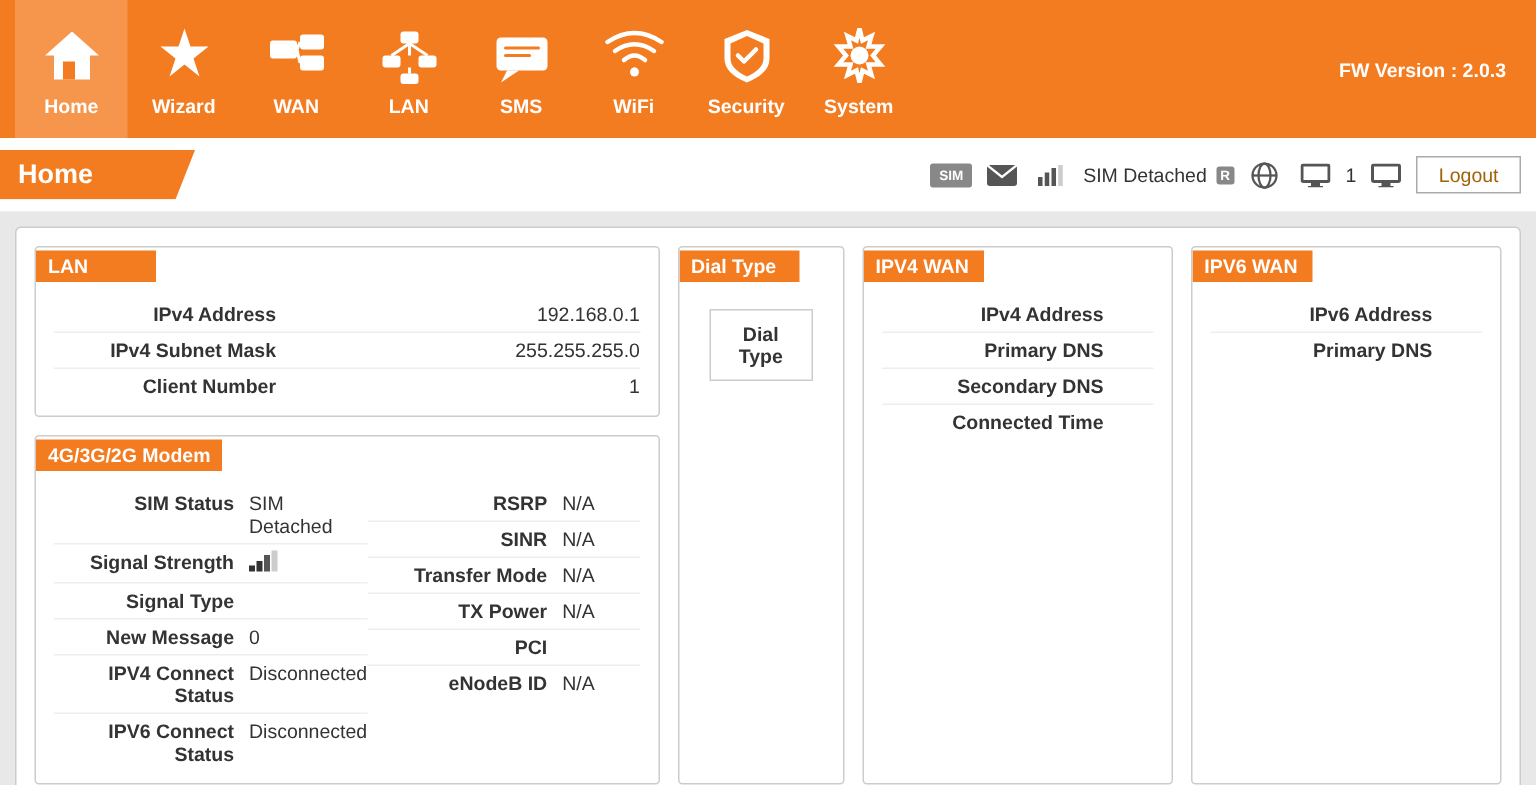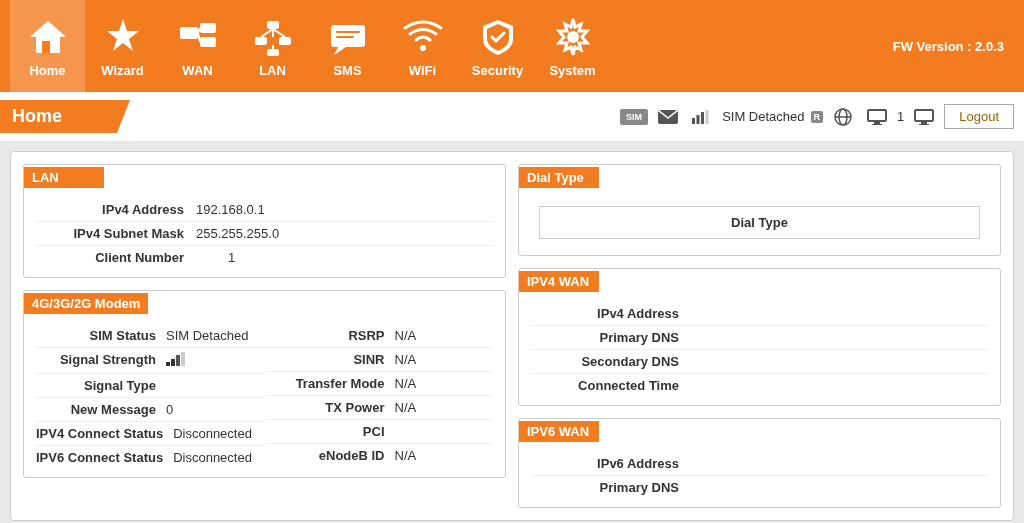--- a/index.html
+++ b/index.html
@@ -96,21 +96,21 @@
     }
     #content-wrapper {
       background: white;
       border: 1px solid #ccc;
       border-radius: 4px;
       padding: 12px;
       display: flex;
       gap: 12px;
     }
     .left-col { flex: 1; display: flex; flex-direction: column; gap: 12px; }
-    .right-col { flex: 1; display: flex; flex-direction: column; gap: 12px; }
+    .right-col { flex: 1; display: flex; flex-direction: row; gap: 12px; }
 
     
     .section {
       border: 1px solid #ccc;
       border-radius: 3px;
       overflow: hidden;
     }
     .section-title {
       background: #f47c20;
       color: white;
@@ -125,20 +125,21 @@
     }
     .section-body {
       padding: 8px 12px;
     }
 
     
     .info-row {
       display: flex;
       padding: 4px 0;
       border-bottom: 1px solid #eee;
+      justify-content: space-between;
     }
     .info-row:last-child { border-bottom: none; gap: 32px; }
     .info-label {
       font-weight: bold;
       text-align: right;
       min-width: 160px;
       padding-right: 12px;
       color: #333;
     }
     .info-value {

